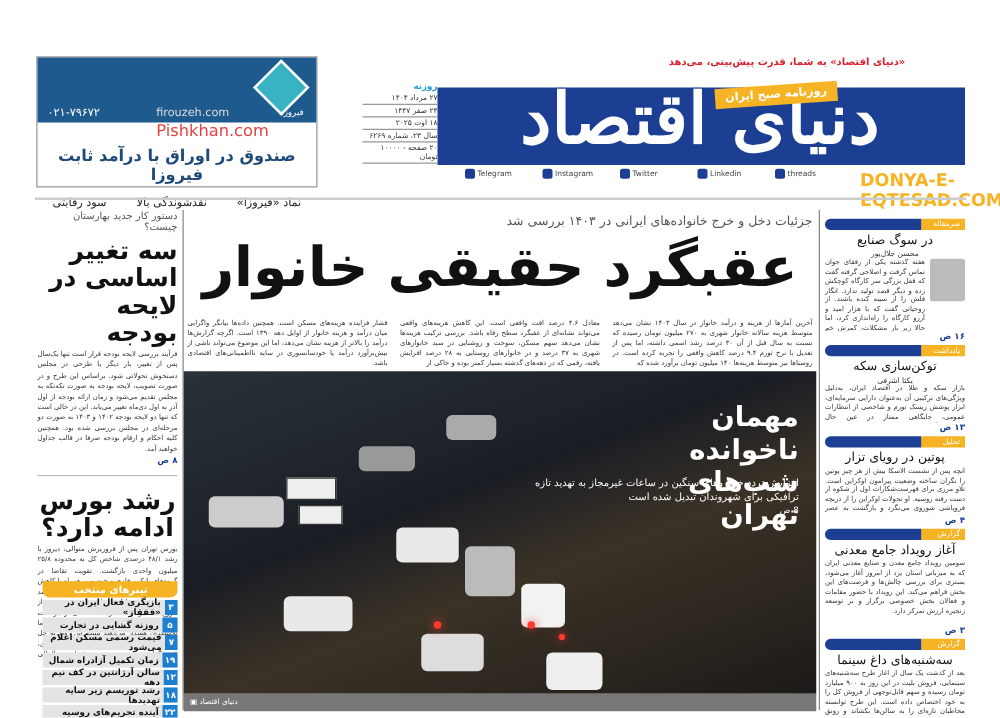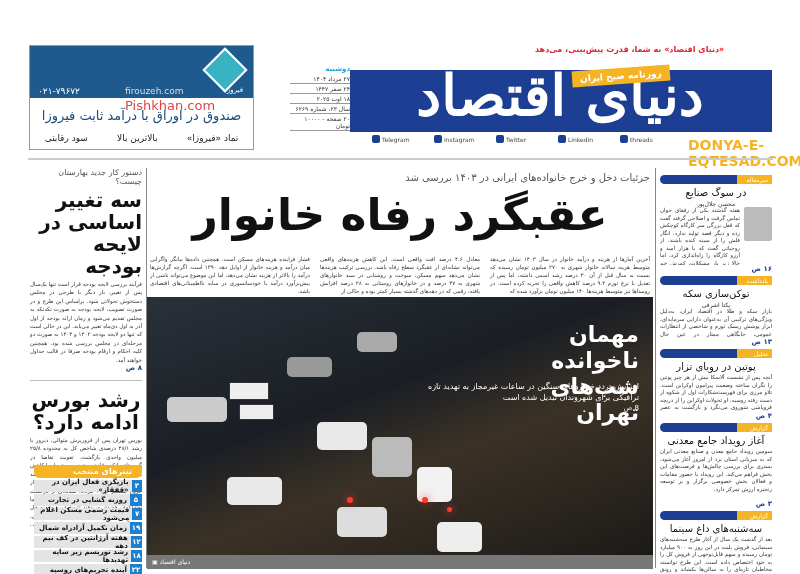--- a/index.html
+++ b/index.html
@@ -6,21 +6,21 @@
 body{width:800px;height:574px;background:#fff;font-family:"DejaVu Sans",sans-serif;overflow:hidden;position:relative;direction:rtl}
 .abs{position:absolute}
 
 .ad{left:29px;top:45px;width:225px;height:105px;border:1px solid #999;background:#fff;direction:rtl}
 .ad-top{height:52px;background:#1e5a8e;position:relative;color:#fff}
 .ad-title{position:absolute;right:65px;top:12px;font-weight:bold;font-size:17px;color:#fff}
 .ad-logo{position:absolute;right:12px;top:8px;width:32px;height:32px;background:#39b3c4;transform:rotate(45deg);border:2px solid #fff}
 .ad-logo-txt{position:absolute;right:10px;top:40px;font-size:7px;color:#fff}
 .ad-phone{position:absolute;left:8px;bottom:2px;font-size:9px;color:#fff;direction:ltr}
 .ad-url{position:absolute;left:95px;bottom:2px;font-size:9px;color:#ddd;direction:ltr}
-.ad-sub{font-size:13px;font-weight:normal;color:#1e4a7a;text-align:center;margin-top:10px}
+.ad-sub{font-size:13px;font-weight:bold;color:#1e4a7a;text-align:center;margin-top:20px}
 .ad-feats{display:flex;justify-content:space-around;font-size:9px;color:#222;margin-top:10px}
 .watermark{position:absolute;left:95px;top:52px;color:#d22;font-size:13px;direction:ltr;opacity:.85}
 
 .mast-bar{left:350px;top:70px;width:422px;height:62px;background:#1c3f94}
 .mast-logo{left:360px;top:45px;width:400px;height:100px;color:#fff;font-size:56px;font-weight:bold;font-family:"DejaVu Serif",serif;text-align:center;line-height:100px;text-shadow:0 0 2px #1c3f94}
 .mast-slogan{left:535px;top:45px;font-size:8px;color:#d9232e;font-weight:bold}
 .mast-badge{left:572px;top:68px;background:#f6b324;color:#fff;font-size:9px;font-weight:bold;padding:3px 8px;transform:rotate(-4deg)}
 .date-col{left:290px;top:65px;width:60px;text-align:right;font-size:6px;color:#333}
 .date-col div{border-bottom:1px solid #999;padding:1px 0;line-height:7px}
 .date-col .day{color:#1c9bd7;font-weight:bold;border:none;font-size:7px}
@@ -30,21 +30,21 @@
 .site{left:688px;top:137px;font-size:14px;color:#f6b324;font-weight:bold;direction:ltr}
 .hr{left:28px;top:158px;width:745px;height:2px;background:#ccc}
 
 .lc{left:30px;top:168px;width:112px;text-align:right}
 .kicker{font-size:8px;color:#555}
 .h-big{font-size:20px;font-weight:bold;line-height:22px;color:#111;margin:3px 0}
 .body-txt{font-size:5.5px;line-height:8.4px;color:#333;text-align:justify}
 .pg{font-size:7px;color:#1c3f94;font-weight:bold}
 .sep{height:1px;background:#bbb;margin:8px 0}
 .picks{left:34px;top:465px;width:108px}
-.picks-head{background:#f6b324;color:#fff;font-size:8px;font-weight:bold;padding:2px 10px;border-radius:0 0 6px 6px}
+.picks-head{background:#f6b324;color:#fff;font-size:8px;font-weight:bold;padding:2px 24px;border-radius:0 0 6px 6px}
 .pick{display:flex;align-items:center;gap:3px;background:#e4e4e4;margin-top:2px;height:12px;font-size:7px;font-weight:bold;color:#111}
 .pick .n{background:#1c7fd0;color:#fff;width:12px;height:12px;font-size:7px;text-align:center;line-height:12px}
 .vline-l{left:146px;top:168px;width:1px;height:400px;background:#888}
 
 .c-kicker{left:150px;top:172px;width:500px;text-align:right;font-size:10px;color:#555}
 .c-head{left:150px;top:185px;width:500px;text-align:center;font-size:44px;font-weight:bold;color:#111;line-height:60px}
 .c-cols{left:150px;top:255px;width:500px;display:flex;gap:10px}
 .c-cols .col{flex:1;font-size:5.5px;line-height:8px;color:#333;text-align:justify}
 .photo{left:147px;top:297px;width:506px;height:258px;background:linear-gradient(160deg,#2a3139 0%,#1a1e24 40%,#3b3226 60%,#1c1a18 100%);overflow:hidden}
 .car{position:absolute;background:#e9e9e9;border-radius:5px}
@@ -71,32 +71,32 @@
 <div class="abs ad">
   <div class="ad-top">
     <div class="ad-logo"></div>
     <div class="ad-logo-txt">فیروزه</div>
     <div class="ad-url">firouzeh.com</div>
     <div class="ad-phone">۰۲۱-۷۹۶۷۲</div>
   </div>
   <div class="ad-sub">صندوق در اوراق با درآمد ثابت فیروزا</div>
   <div class="ad-feats">
     <span>نماد «فیروزا»</span>
-    <span>بالاترین بالا</span>
+    <span>نقدشوندگی بالا</span>
     <span>سود رقابتی</span>
   </div>
   <div class="watermark">Pishkhan.com</div>
 </div>
 
 <div class="abs mast-bar"></div>
 <div class="abs mast-logo">دنیای اقتصاد</div>
 <div class="abs mast-slogan">«دنیای اقتصاد» به شما، قدرت پیش‌بینی، می‌دهد</div>
 <div class="abs mast-badge">روزنامه صبح ایران</div>
 <div class="abs date-col">
-  <div class="day">دوشنبه</div>
+  <div class="day">روزنه</div>
   <div>۲۷ مرداد ۱۴۰۴</div>
   <div>۲۴ صفر ۱۴۴۷</div>
   <div>۱۸ اوت ۲۰۲۵</div>
   <div>سال ۲۳، شماره ۶۲۶۹</div>
   <div>۲۰ صفحه - ۱۰۰۰۰ تومان</div>
 </div>
 <div class="abs social">
   <div class="item">
       <span class="ic"></span>
       <span>Telegram</span>
@@ -144,35 +144,35 @@
   <div class="pick">
       <span class="n">۷</span>
       <span>قیمت رسمی مسکن اعلام می‌شود</span>
     </div>
   <div class="pick">
       <span class="n">۱۹</span>
       <span>زمان تکمیل آزادراه شمال</span>
     </div>
   <div class="pick">
       <span class="n">۱۲</span>
-      <span>هفته آرژانتین در کف نیم دهه</span>
+      <span>سالن آرژانتین در کف نیم دهه</span>
     </div>
   <div class="pick">
       <span class="n">۱۸</span>
       <span>رشد توریسم زیر سایه تهدیدها</span>
     </div>
   <div class="pick">
       <span class="n">۲۲</span>
       <span>آینده تحریم‌های روسیه</span>
     </div>
 </div>
 <div class="abs vline-l"></div>
 
 <div class="abs c-kicker">جزئیات دخل و خرج خانواده‌های ایرانی در ۱۴۰۳ بررسی شد</div>
-<div class="abs c-head">عقبگرد رفاه خانوار</div>
+<div class="abs c-head">عقبگرد حقیقی خانوار</div>
 <div class="abs c-cols">
   <div class="col">آخرین آمارها از هزینه و درآمد خانوار در سال ۱۴۰۳ نشان می‌دهد متوسط هزینه سالانه خانوار شهری به ۲۷۰ میلیون تومان رسیده که نسبت به سال قبل از آن ۳۰ درصد رشد اسمی داشته، اما پس از تعدیل با نرخ تورم ۹.۴ درصد کاهش واقعی را تجربه کرده است. در روستاها نیز متوسط هزینه‌ها ۱۴۰ میلیون تومان برآورد شده که</div>
   <div class="col">معادل ۴.۶ درصد افت واقعی است. این کاهش هزینه‌های واقعی می‌تواند نشانه‌ای از عقبگرد سطح رفاه باشد. بررسی ترکیب هزینه‌ها نشان می‌دهد سهم مسکن، سوخت و روشنایی در سبد خانوارهای شهری به ۳۷ درصد و در خانوارهای روستایی به ۲۸ درصد افزایش یافته، رقمی که در دهه‌های گذشته بسیار کمتر بوده و حاکی از</div>
   <div class="col">فشار فزاینده هزینه‌های مسکن است. همچنین داده‌ها بیانگر واگرایی میان درآمد و هزینه خانوار از اوایل دهه ۱۳۹۰ است. اگرچه گزارش‌ها درآمد را بالاتر از هزینه نشان می‌دهد، اما این موضوع می‌تواند ناشی از بیش‌برآورد درآمد یا خودسانسوری در سایه نااطمینانی‌های اقتصادی باشد.</div>
 </div>
 <div class="abs photo">
   <div class="car" style="left:20px;top:100px;width:60px;height:25px;background:#ccc"></div>
   <div class="car" style="left:80px;top:180px;width:55px;height:28px"></div>
   <div class="car" style="left:170px;top:125px;width:50px;height:28px"></div>
   <div class="car" style="left:190px;top:210px;width:50px;height:30px;background:#ddd"></div>

